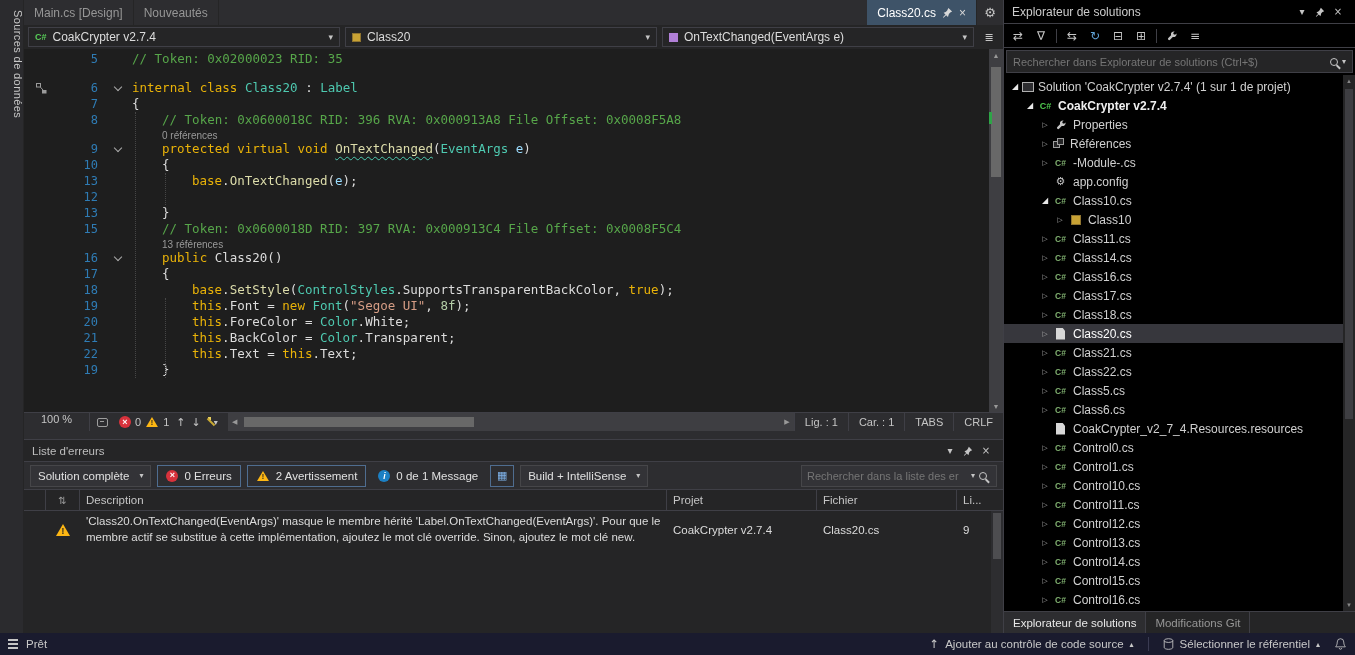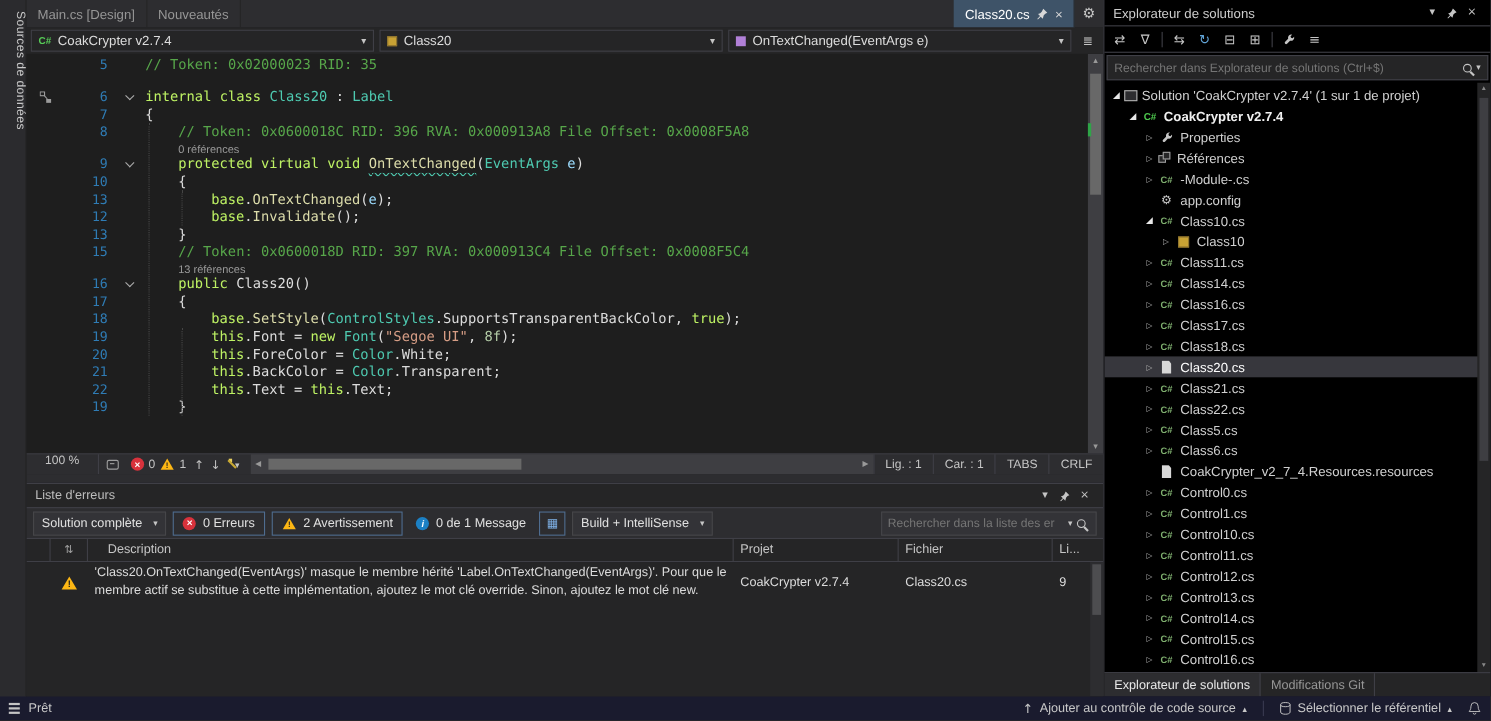--- a/index.html
+++ b/index.html
@@ -43,21 +43,21 @@
     font-size:12.5px;white-space:pre;}
   .crow.lens{height:13px;line-height:13px;}
   .gutter{width:34px;flex:none;display:flex;align-items:center;justify-content:center;}
   .lnum{width:52px;flex:none;text-align:right;padding-right:12px;color:#2F7CB5;font-size:12px;
     font-family:"DejaVu Sans Mono",monospace;}
   .fold{width:18px;flex:none;position:relative;}
   .chev{position:absolute;left:5px;top:4px;width:6px;height:6px;border-right:1.2px solid #ABABAB;
     border-bottom:1.2px solid #ABABAB;transform:rotate(45deg);display:inline-block;}
   .ctext{flex:1;color:#DCDCDC;min-width:0;}
   .lens-text{font-family:"Liberation Sans",sans-serif;font-size:10px;color:#9A9A9A;}
-  .tok.kw{color:#bef264}.tok.typ{color:#4EC9B0}.tok.m{color:#DCDCAA}.tok.com{color:#57A64A}
+  .tok.kw{color:#eab308}.tok.typ{color:#4EC9B0}.tok.m{color:#DCDCAA}.tok.com{color:#57A64A}
   .tok.str{color:#D69D85}.tok.num{color:#B5CEA8}.tok.prm{color:#9CDCFE}.tok.pln{color:#DCDCDC}
   .tok.sq{text-decoration:underline wavy #4EC9B0 1px;text-underline-offset:3px;}
   .guide{position:absolute;width:0;border-left:1px dotted #464646;}
   .vscroll{position:absolute;right:0;top:0;bottom:0;width:14px;background:#3E3E42;}
   .vscroll .sarr{position:absolute;left:0;width:14px;height:12px;display:flex;align-items:center;
     justify-content:center;color:#999;font-size:7px;}
   .vscroll .sarr.up{top:0;} .vscroll .sarr.down{bottom:0;}
   .vthumb{position:absolute;left:2px;width:10px;top:18px;height:110px;background:#686868;}
   .vmark-green{position:absolute;left:0;width:3px;top:63px;height:12px;background:#2EA547;}
 
@@ -243,21 +243,21 @@
                   <rect x="0.5" y="0.5" width="4" height="3.5" fill="none" stroke="#9B9B9B"></rect>
                   <rect x="6" y="7" width="4.5" height="3.5" fill="#9B9B9B"></rect>
                   <path d="M4.5 4.2 L7 7" stroke="#9B9B9B"></path>
                 </svg></div><div class="lnum">6</div><div class="fold"><span class="chev"></span></div><div class="ctext" style="padding-left: 4px;"><span class="tok kw">internal</span><span class="tok pln"> </span><span class="tok kw">class</span><span class="tok pln"> </span><span class="tok typ">Class20</span><span class="tok pln"> : </span><span class="tok typ">Label</span></div></div>
             <div class="crow"><div class="gutter"></div><div class="lnum">7</div><div class="fold"></div><div class="ctext" style="padding-left: 4px;"><span class="tok pln">{</span></div></div>
             <div class="crow"><div class="gutter"></div><div class="lnum">8</div><div class="fold"></div><div class="ctext" style="padding-left: 34px;"><span class="tok com">// Token: 0x0600018C RID: 396 RVA: 0x000913A8 File Offset: 0x0008F5A8</span></div></div>
             <div class="crow lens"><div class="gutter"></div><div class="lnum"></div><div class="fold"></div><div class="ctext" style="padding-left: 34px;"><span class="lens-text">0 références</span></div></div>
             <div class="crow"><div class="gutter"></div><div class="lnum">9</div><div class="fold"><span class="chev"></span></div><div class="ctext" style="padding-left: 34px;"><span class="tok kw">protected</span><span class="tok pln"> </span><span class="tok kw">virtual</span><span class="tok pln"> </span><span class="tok kw">void</span><span class="tok pln"> </span><span class="tok m sq">OnTextChanged</span><span class="tok pln">(</span><span class="tok typ">EventArgs</span><span class="tok pln"> </span><span class="tok prm">e</span><span class="tok pln">)</span></div></div>
             <div class="crow"><div class="gutter"></div><div class="lnum">10</div><div class="fold"></div><div class="ctext" style="padding-left: 34px;"><span class="tok pln">{</span></div></div>
             <div class="crow"><div class="gutter"></div><div class="lnum">13</div><div class="fold"></div><div class="ctext" style="padding-left: 64px;"><span class="tok kw">base</span><span class="tok pln">.</span><span class="tok m">OnTextChanged</span><span class="tok pln">(</span><span class="tok prm">e</span><span class="tok pln">);</span></div></div>
-            <div class="crow"><div class="gutter"></div><div class="lnum">12</div><div class="fold"></div><div class="ctext" style="padding-left: 64px;"><span class="tok kw">base</span><span class="tok pln">.</span><span class="tok m">Invalidate</span><span class="tok pln">();</span></div></div>
+            <div class="crow"><div class="gutter"></div><div class="lnum">12</div><div class="fold"></div></div>
             <div class="crow"><div class="gutter"></div><div class="lnum">13</div><div class="fold"></div><div class="ctext" style="padding-left: 34px;"><span class="tok pln">}</span></div></div>
             <div class="crow"><div class="gutter"></div><div class="lnum">15</div><div class="fold"></div><div class="ctext" style="padding-left: 34px;"><span class="tok com">// Token: 0x0600018D RID: 397 RVA: 0x000913C4 File Offset: 0x0008F5C4</span></div></div>
             <div class="crow lens"><div class="gutter"></div><div class="lnum"></div><div class="fold"></div><div class="ctext" style="padding-left: 34px;"><span class="lens-text">13 références</span></div></div>
             <div class="crow"><div class="gutter"></div><div class="lnum">16</div><div class="fold"><span class="chev"></span></div><div class="ctext" style="padding-left: 34px;"><span class="tok kw">public</span><span class="tok pln"> </span><span class="tok pln">Class20()</span></div></div>
             <div class="crow"><div class="gutter"></div><div class="lnum">17</div><div class="fold"></div><div class="ctext" style="padding-left: 34px;"><span class="tok pln">{</span></div></div>
             <div class="crow"><div class="gutter"></div><div class="lnum">18</div><div class="fold"></div><div class="ctext" style="padding-left: 64px;"><span class="tok kw">base</span><span class="tok pln">.</span><span class="tok m">SetStyle</span><span class="tok pln">(</span><span class="tok typ">ControlStyles</span><span class="tok pln">.</span><span class="tok pln">SupportsTransparentBackColor</span><span class="tok pln">, </span><span class="tok kw">true</span><span class="tok pln">);</span></div></div>
             <div class="crow"><div class="gutter"></div><div class="lnum">19</div><div class="fold"></div><div class="ctext" style="padding-left: 64px;"><span class="tok kw">this</span><span class="tok pln">.</span><span class="tok pln">Font</span><span class="tok pln"> = </span><span class="tok kw">new</span><span class="tok pln"> </span><span class="tok typ">Font</span><span class="tok pln">(</span><span class="tok str">"Segoe UI"</span><span class="tok pln">, </span><span class="tok num">8f</span><span class="tok pln">);</span></div></div>
             <div class="crow"><div class="gutter"></div><div class="lnum">20</div><div class="fold"></div><div class="ctext" style="padding-left: 64px;"><span class="tok kw">this</span><span class="tok pln">.</span><span class="tok pln">ForeColor</span><span class="tok pln"> = </span><span class="tok typ">Color</span><span class="tok pln">.</span><span class="tok pln">White</span><span class="tok pln">;</span></div></div>
             <div class="crow"><div class="gutter"></div><div class="lnum">21</div><div class="fold"></div><div class="ctext" style="padding-left: 64px;"><span class="tok kw">this</span><span class="tok pln">.</span><span class="tok pln">BackColor</span><span class="tok pln"> = </span><span class="tok typ">Color</span><span class="tok pln">.</span><span class="tok pln">Transparent</span><span class="tok pln">;</span></div></div>
             <div class="crow"><div class="gutter"></div><div class="lnum">22</div><div class="fold"></div><div class="ctext" style="padding-left: 64px;"><span class="tok kw">this</span><span class="tok pln">.</span><span class="tok pln">Text</span><span class="tok pln"> = </span><span class="tok kw">this</span><span class="tok pln">.</span><span class="tok pln">Text</span><span class="tok pln">;</span></div></div>
@@ -344,21 +344,21 @@
             <input placeholder="Rechercher dans la liste des er" style="">
             <span class="caret-sm">▾</span>
             <span class="magn"></span>
           </div>
         </div>
         <div class="el-header">
           <div class="ehc c0"></div>
           <div class="ehc c1">
             <span class="hdr-glyph">⇅</span>
           </div>
-          <div id="el-header-cols" style="display:flex;flex:1;height:100%;min-width:0;margin-left:12px;">
+          <div id="el-header-cols" style="display:flex;flex:1;height:100%;min-width:0;">
               <div class="ehc t0">Description</div>
               <div class="ehc t1">Projet</div>
               <div class="ehc t2">Fichier</div>
               <div class="ehc t3">Li...</div>
             </div>
         </div>
         <div class="el-body">
           <div id="el-rows">
               <div class="el-row">
                 <div class="erc c0"></div>

